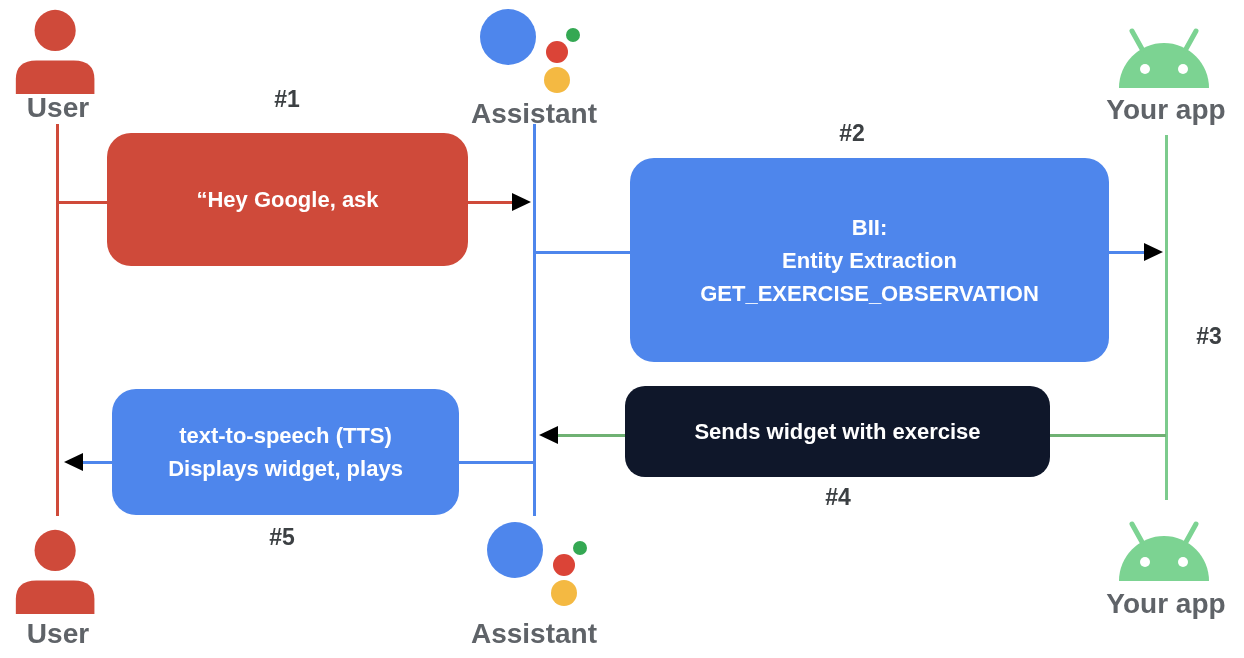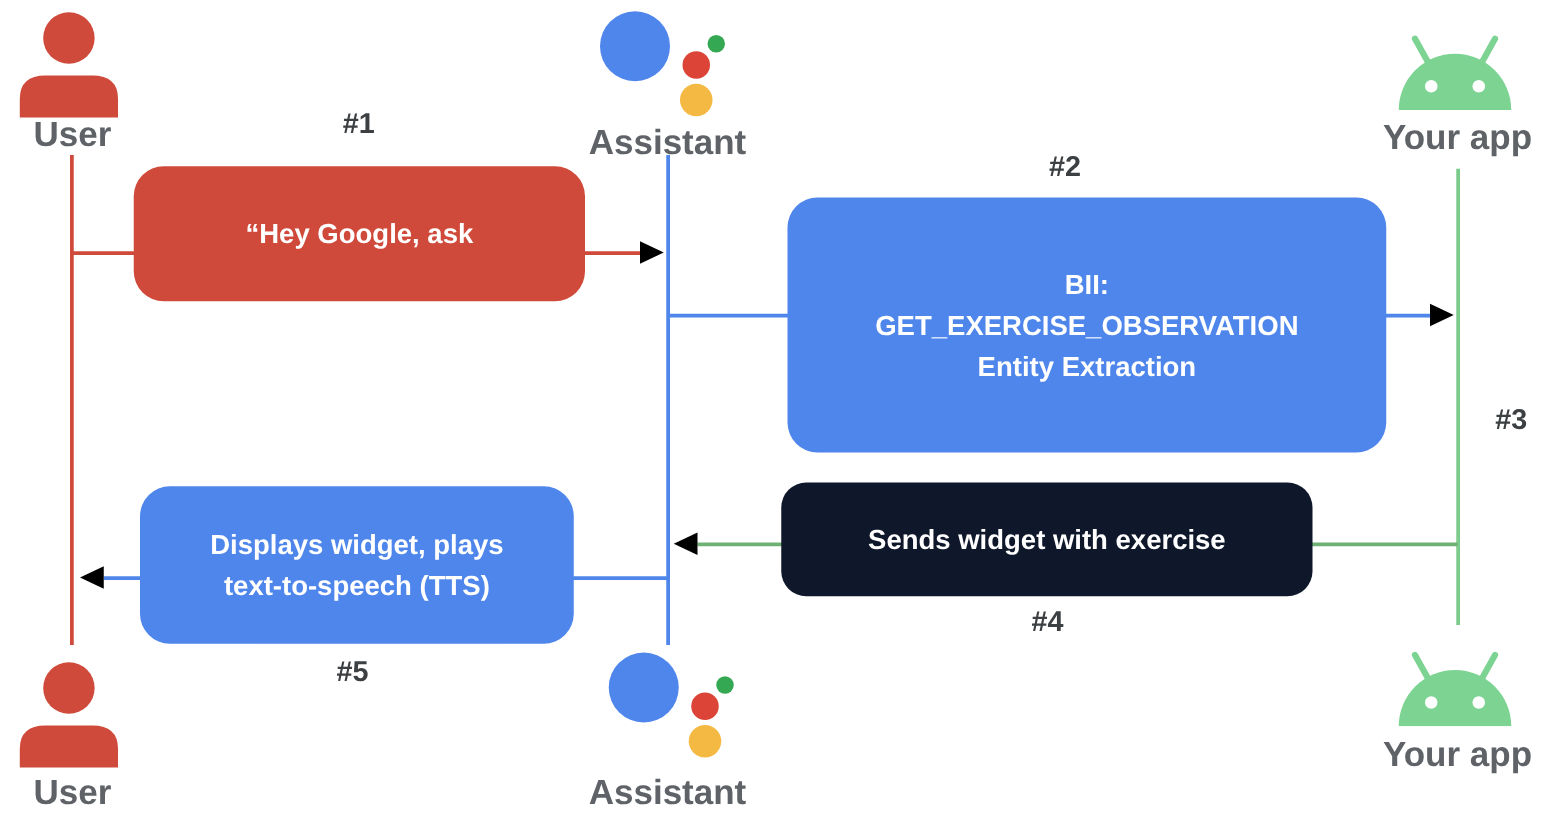--- a/index.html
+++ b/index.html
@@ -50,37 +50,37 @@
 
   <div class="shaft sh-blue" style="left:535px;top:251px;width:609px;"></div>
   <div class="head r hd-blue-r" style="left:1144px;top:243px;"></div>
 
   <div class="shaft sh-green" style="left:558px;top:434px;width:608px;"></div>
   <div class="head l hd-green-l" style="left:539px;top:426px;"></div>
 
   <div class="shaft sh-blue" style="left:83px;top:461px;width:452px;"></div>
   <div class="head l hd-blue-l" style="left:64px;top:453px;"></div>
 
-  <div class="msg msg-red" style="left:107px;top:133px;width:361px;height:108px;">
+  <div class="msg msg-red" style="left:107px;top:133px;width:361px;height:133px;">
     <div>“Hey Google, ask</div>
   </div>
 
   <div class="msg msg-blue" style="left:630px;top:158px;width:479px;height:204px;">
     <div>BII:</div>
+    <div>Entity Extraction</div>
     <div>GET_EXERCISE_OBSERVATION</div>
-    <div>Entity Extraction</div>
   </div>
 
   <div class="msg msg-green" style="left:625px;top:386px;width:425px;height:91px;">
     <div>Sends widget with exercise</div>
   </div>
 
   <div class="msg msg-blue" style="left:112px;top:389px;width:347px;height:126px;">
+    <div>text-to-speech (TTS)</div>
     <div>Displays widget, plays</div>
-    <div>text-to-speech (TTS)</div>
   </div>
 
   <div class="tag" style="left:287px;top:99px;">#1</div>
   <div class="tag" style="left:852px;top:133px;">#2</div>
   <div class="tag" style="left:1209px;top:336px;">#3</div>
   <div class="tag" style="left:838px;top:497px;">#4</div>
   <div class="tag" style="left:282px;top:537px;">#5</div>
 
   <svg class="icon" style="left:10px;top:8px;" width="94" height="87" viewBox="0 0 100 93">
     <circle cx="48" cy="24" r="22" fill="#CF4A3A"></circle>

